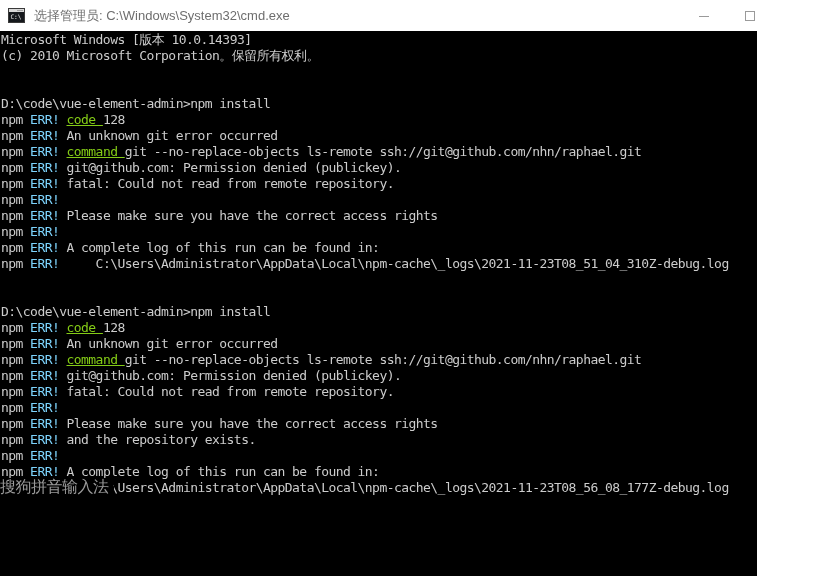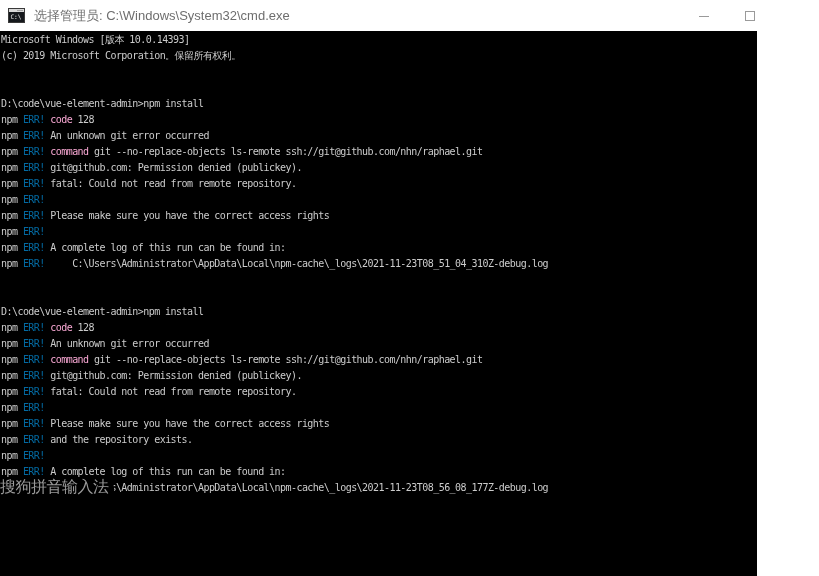--- a/index.html
+++ b/index.html
@@ -65,32 +65,32 @@
     left: 0;
     top: 32px;
     width: 819px;
     height: 544px;
     background: #000000;
     overflow: hidden;
   }
   .line {
     height: 16px;
     line-height: 16px;
-    font-size: 10px;
+    font-size: 13px;
     font-family: "DejaVu Sans Mono", "Liberation Mono", monospace;
     color: #cccccc;
     white-space: pre;
     letter-spacing: -0.55px;
     padding-left: 1px;
     box-sizing: border-box;
   }
   .seg { white-space: pre; }
   .c-white  { color: #cccccc; }
-  .c-red    { color: #0369a1; }
-  .c-magenta{ color: #f9a8d4; }
+  .c-red    { color: #7dd3fc; }
+  .c-magenta{ color: #84cc16; text-decoration: underline; }
   
   #ime-bar {
     position: absolute;
     left: 0;
     top: 478px;
     width: 114px;
     height: 17px;
     background: #000000;
     color: #9a9a9a;
     font-family: "DejaVu Sans", "Liberation Sans", sans-serif;
@@ -139,21 +139,21 @@
         <line x1="1.5" y1="1.5" x2="10.5" y2="10.5" stroke="#9a9a9a" stroke-width="1"></line>
         <line x1="10.5" y1="1.5" x2="1.5" y2="10.5" stroke="#9a9a9a" stroke-width="1"></line>
       </svg>
     </div>
   </div>
 
   <div id="titlebar-underline"></div>
 
   <div id="console">
       <div class="line"><span class="seg c-white">Microsoft Windows [版本 10.0.14393]</span></div>
-      <div class="line"><span class="seg c-white">(c) 2019 Microsoft Corporation。保留所有权利。</span></div>
+      <div class="line"><span class="seg c-white">(c) 2010 Microsoft Corporation。保留所有权利。</span></div>
       <div class="line"><span class="seg c-white"></span></div>
       <div class="line"><span class="seg c-white"></span></div>
       <div class="line"><span class="seg c-white">D:\code\vue-element-admin&gt;npm install</span></div>
       <div class="line"><span class="seg c-white">npm </span><span class="seg c-red">ERR! </span><span class="seg c-magenta">code </span><span class="seg c-white">128</span></div>
       <div class="line"><span class="seg c-white">npm </span><span class="seg c-red">ERR! </span><span class="seg c-white">An unknown git error occurred</span></div>
       <div class="line"><span class="seg c-white">npm </span><span class="seg c-red">ERR! </span><span class="seg c-magenta">command </span><span class="seg c-white">git --no-replace-objects ls-remote ssh://git@github.com/nhn/raphael.git</span></div>
       <div class="line"><span class="seg c-white">npm </span><span class="seg c-red">ERR! </span><span class="seg c-white">git@github.com: Permission denied (publickey).</span></div>
       <div class="line"><span class="seg c-white">npm </span><span class="seg c-red">ERR! </span><span class="seg c-white">fatal: Could not read from remote repository.</span></div>
       <div class="line"><span class="seg c-white">npm </span><span class="seg c-red">ERR!</span></div>
       <div class="line"><span class="seg c-white">npm </span><span class="seg c-red">ERR! </span><span class="seg c-white">Please make sure you have the correct access rights</span></div>

